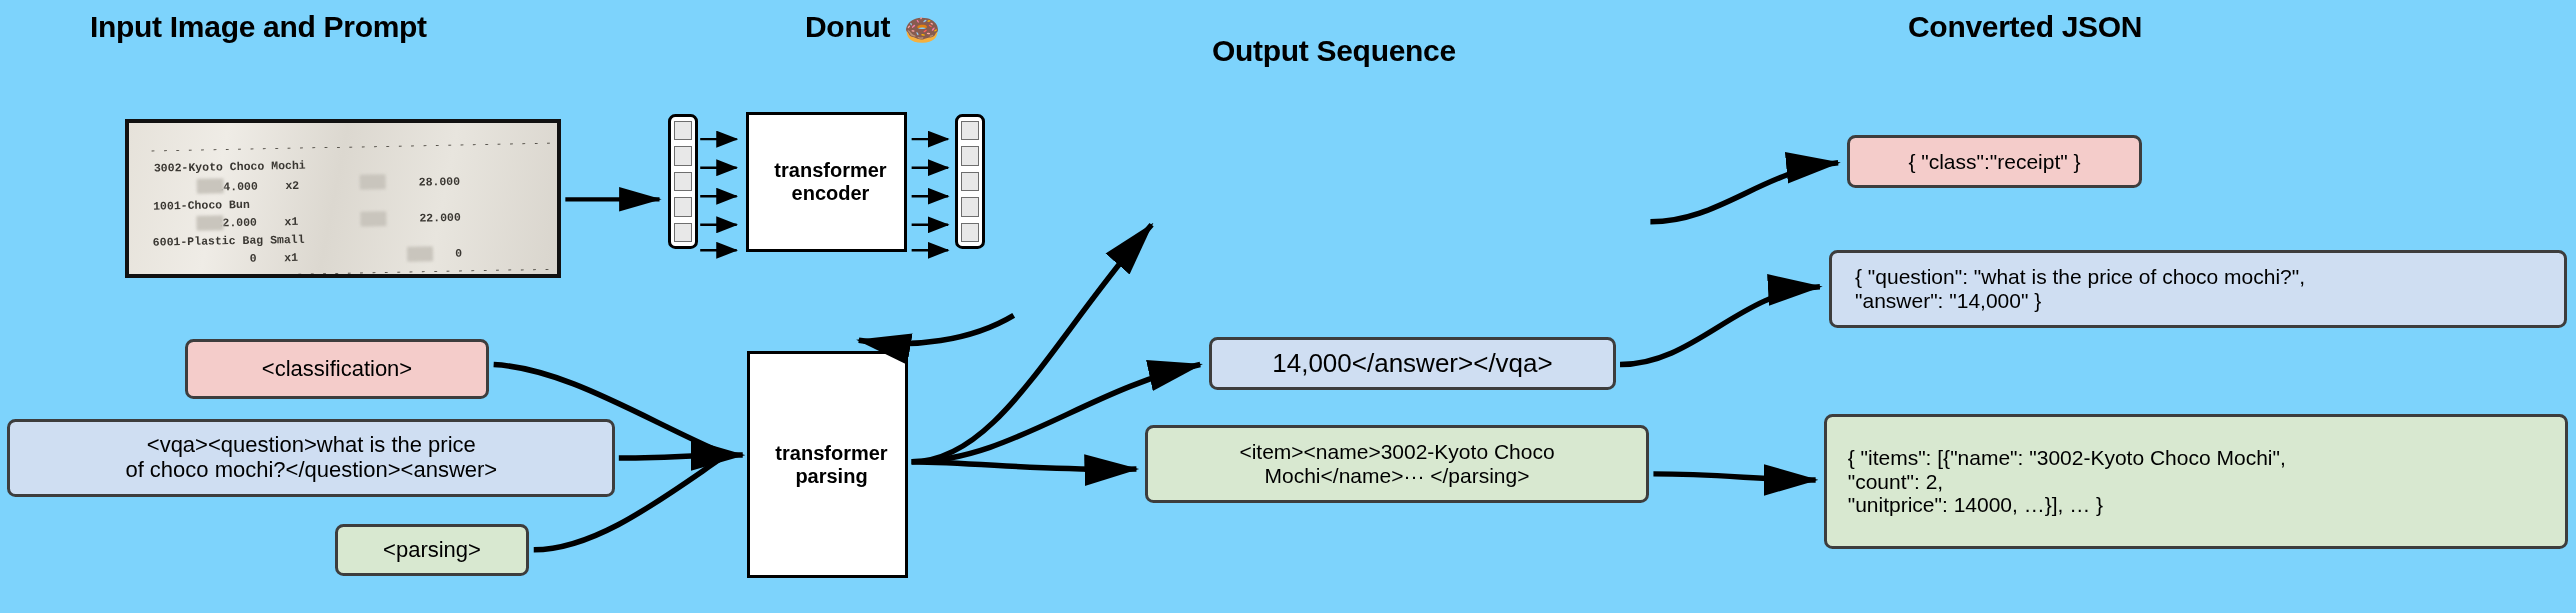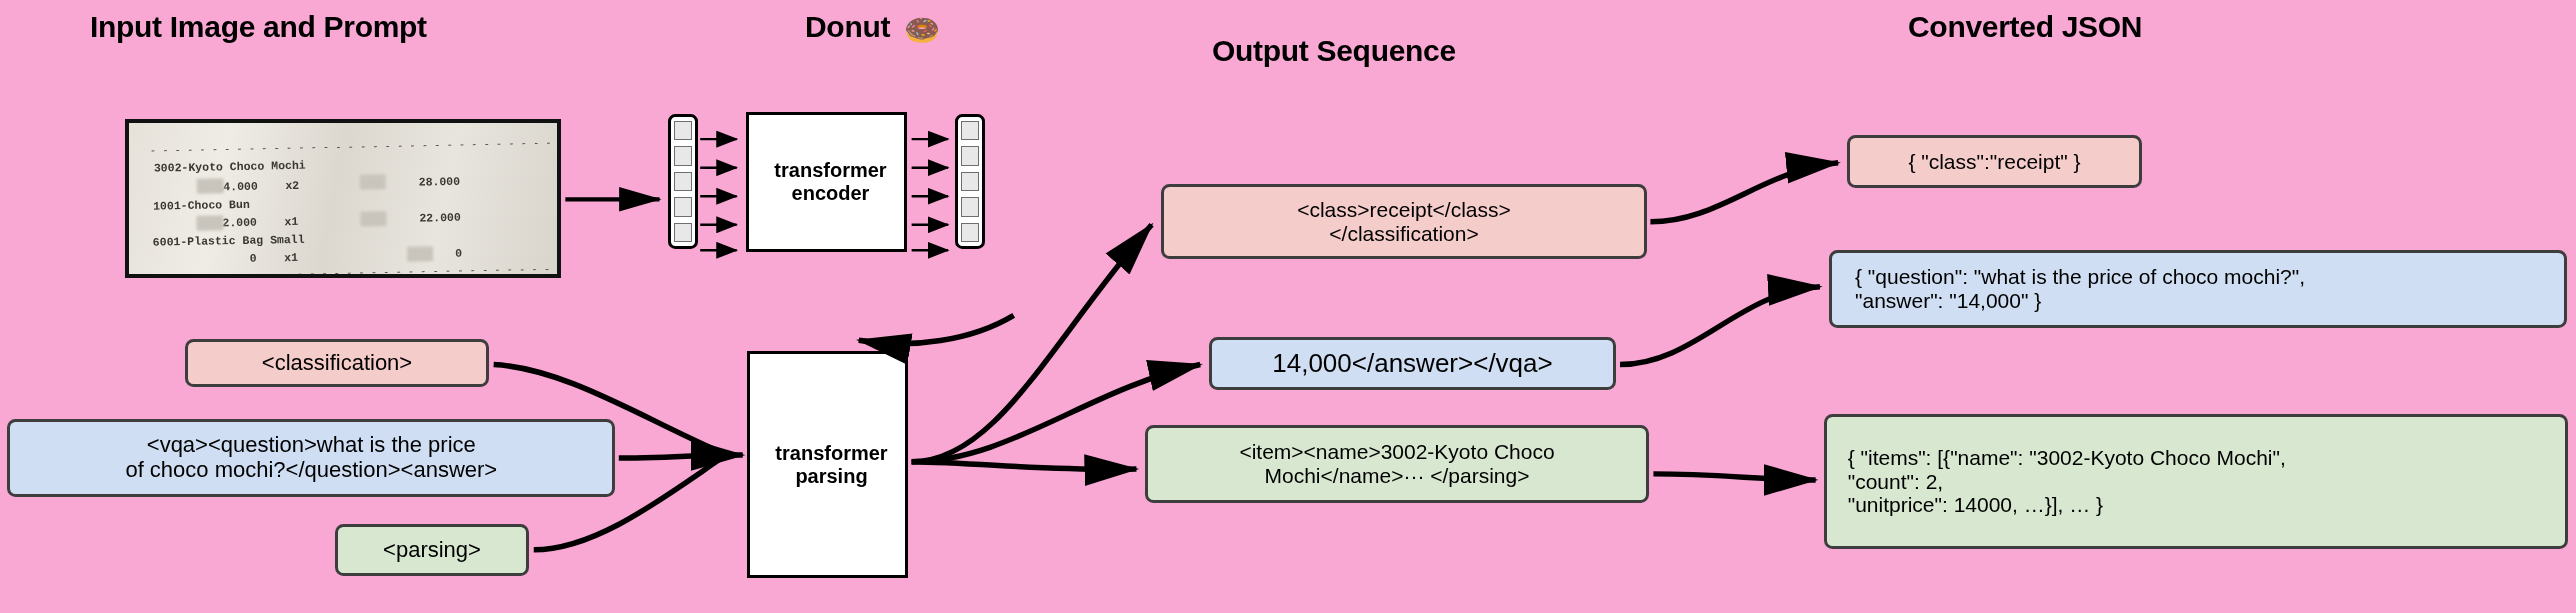--- a/index.html
+++ b/index.html
@@ -1,17 +1,17 @@
 <!DOCTYPE html>
 <html style="font-size:9.7px"><head>
 <meta charset="utf-8">
 <style>
   html,body{margin:0;padding:0;background:#ffffff;}
   body{font-family:"Liberation Sans",sans-serif;}
-  #root{position:relative;width:2576px;height:613px;background:#f9a8d4;overflow:hidden;}
+  #root{position:relative;width:2576px;height:613px;background:#7dd3fc;overflow:hidden;}
   .hdr{position:absolute;font-weight:bold;color:#000;white-space:nowrap;letter-spacing:-0.3px;}
   .hdr-txt{display:inline-block;}
   .box{position:absolute;box-sizing:border-box;display:flex;align-items:center;justify-content:center;
        text-align:center;color:#000;line-height:1.12;white-space:pre-line;}
   .rb{border:3px solid #3d3d3d;border-radius:8.5px;}
   .pink{background:#f4ccca;}
   .blue{background:#cfdef2;}
   .green{background:#d8e8d0;}
   .sqbox{position:absolute;box-sizing:border-box;border:3px solid #000;background:#fff;
          display:flex;align-items:center;justify-content:center;text-align:center;
@@ -102,37 +102,33 @@
     <div class="tok"></div>
     <div class="tok"></div>
     <div class="tok"></div>
   </div>
 
   <div class="sqbox" style="left:747px;top:351px;width:161px;height:227px;font-size:20px;">
     <span>transformer
 parsing</span>
   </div>
 
-  <div class="box rb pink" style="left:185px;top:339px;width:304px;height:48px;font-size:22px;">
+  <div class="box rb pink" style="left:185px;top:339px;width:304px;height:60px;font-size:22px;">
     <span>&lt;classification&gt;</span>
   </div>
 
   <div class="box rb blue" style="left:7.3px;top:419px;width:608px;height:78px;font-size:22px;">
     <span>&lt;vqa&gt;&lt;question&gt;what is the price
 of choco mochi?&lt;/question&gt;&lt;answer&gt;</span>
   </div>
 
   <div class="box rb green" style="left:335px;top:524px;width:194px;height:52px;font-size:22px;">
     <span>&lt;parsing&gt;</span>
   </div>
 
-  <div class="box rb pink" style="left:1161px;top:184px;width:486px;height:75px;font-size:21px;">
-    <span>&lt;class&gt;receipt&lt;/class&gt;
-&lt;/classification&gt;</span>
-  </div>
 
   <div class="box rb blue" style="left:1209px;top:337px;width:407px;height:53px;font-size:26px;">
     <span>14,000&lt;/answer&gt;&lt;/vqa&gt;</span>
   </div>
 
   <div class="box rb green" style="left:1145px;top:425px;width:504px;height:78px;font-size:21px;">
     <span>&lt;item&gt;&lt;name&gt;3002-Kyoto Choco
 Mochi&lt;/name&gt;··· &lt;/parsing&gt;</span>
   </div>
 

